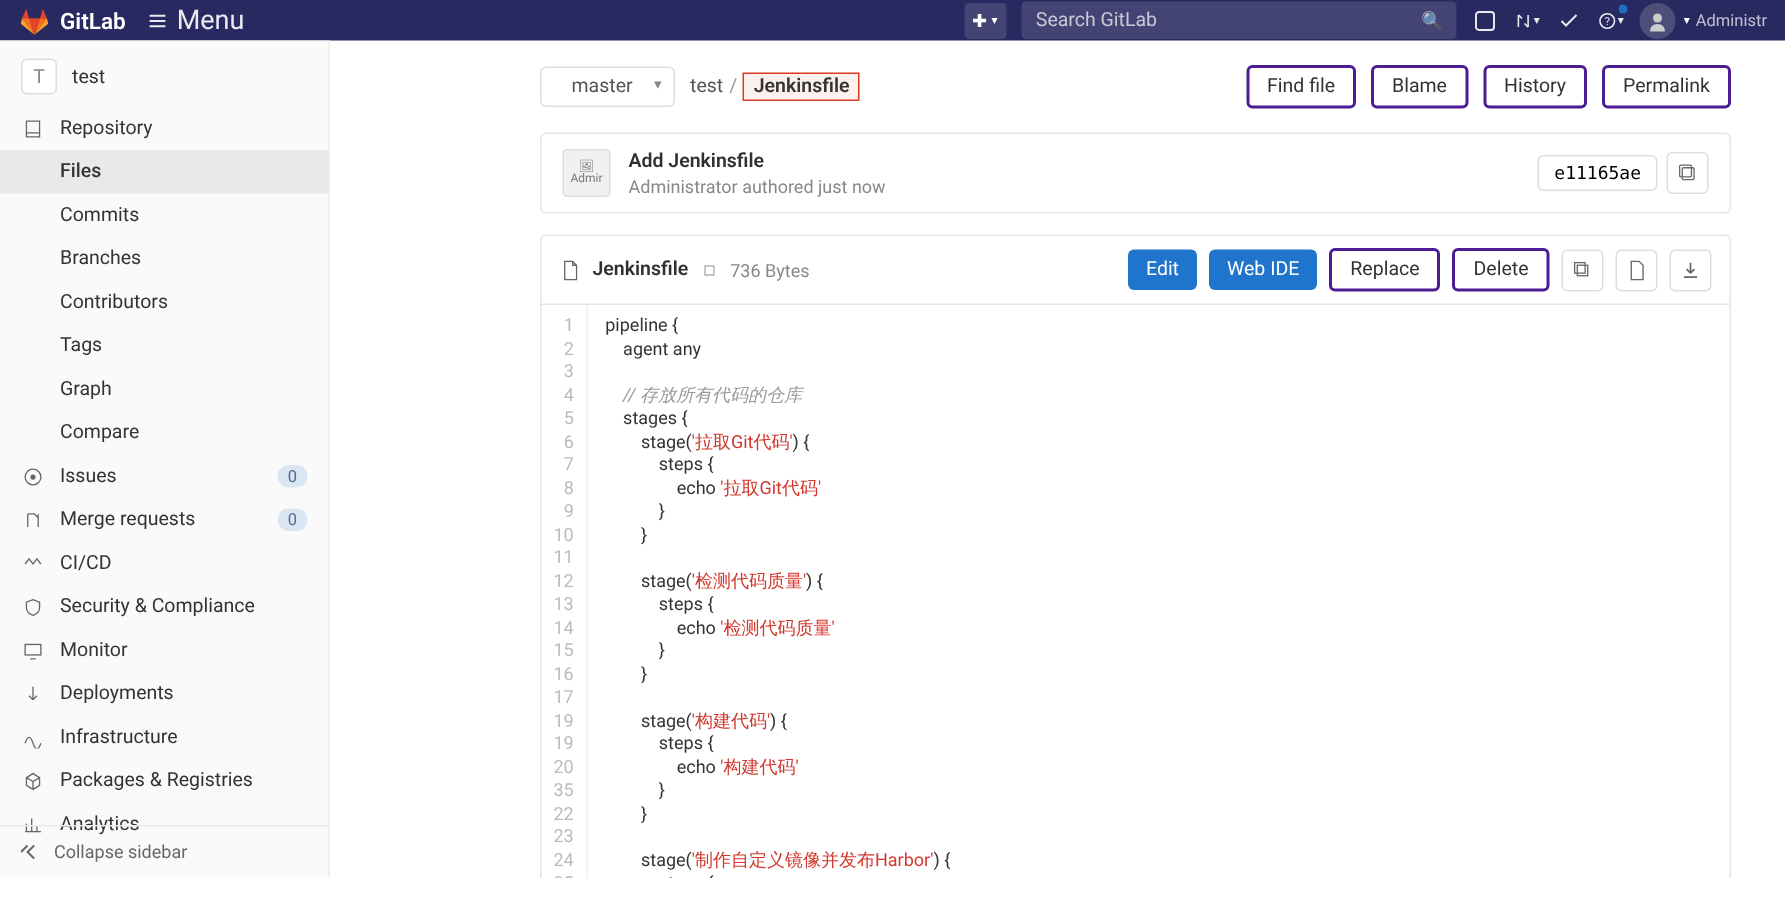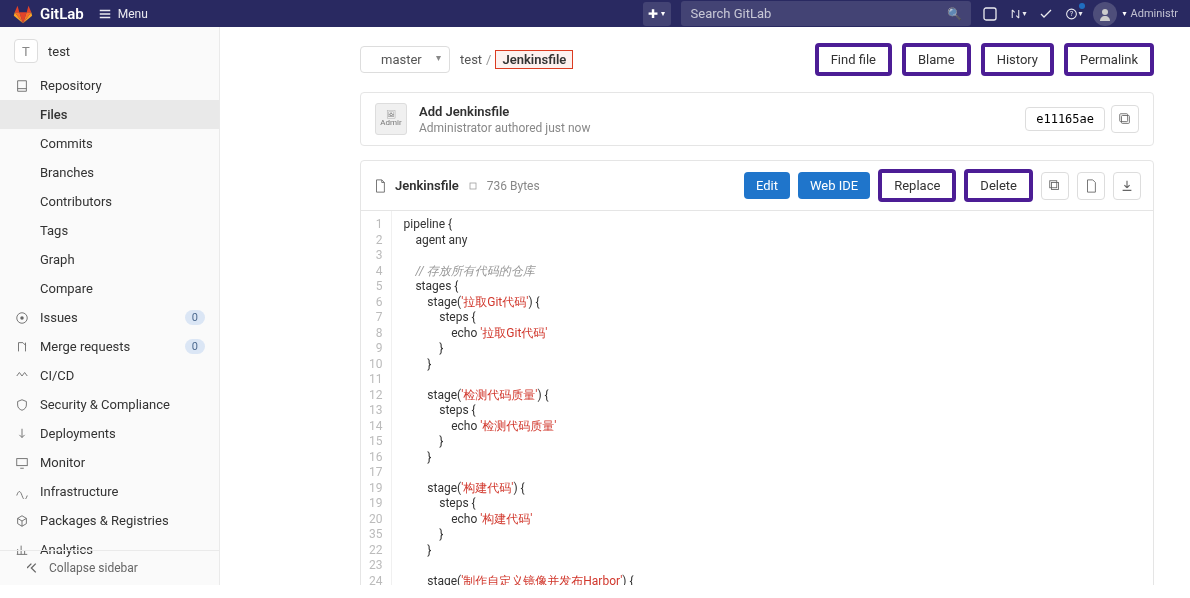--- a/index.html
+++ b/index.html
@@ -4,21 +4,21 @@
 <style>
 * { margin: 0; padding: 0; box-sizing: border-box; font-family: -apple-system, BlinkMacSystemFont, "Segoe UI", Roboto, sans-serif; }
 body { background: #fff; font-size: 13px; color: #333; }
 
 
 .topbar { background: #292961; color: #fff; height: 27px; display: flex; align-items: center; padding: 0 12px; }
 .topbar-left { display: flex; align-items: center; gap: 14px; }
 .logo { display: flex; align-items: center; gap: 6px; }
 .logo svg { width: 22px; height: 22px; }
 .brand { font-weight: 600; font-size: 15px; }
-.menu-toggle { display: flex; align-items: center; gap: 6px; cursor: pointer; font-size: 12px; opacity: .9; }
+.menu-toggle { display: flex; align-items: center; gap: 6px; cursor: pointer; font-size: 18px; opacity: .9; }
 .topbar-right { margin-left: auto; display: flex; align-items: center; gap: 10px; }
 .plus-btn { background: rgba(255,255,255,.12); color: #fff; border: none; width: 28px; height: 24px; border-radius: 3px; display: flex; align-items: center; justify-content: center; font-size: 12px; cursor: pointer; position: relative; }
 .plus-btn::after { content: "▾"; font-size: 8px; margin-left: 3px; }
 .search-wrap { position: relative; }
 .search { background: rgba(255,255,255,.12); border: none; color: #fff; padding: 5px 28px 5px 10px; border-radius: 3px; width: 290px; font-size: 13px; }
 .search::placeholder { color: rgba(255,255,255,.7); }
 .search-ico { position: absolute; right: 8px; top: 50%; transform: translateY(-50%); opacity: .8; font-size: 12px; }
 .top-ico { width: 18px; height: 18px; display: flex; align-items: center; justify-content: center; cursor: pointer; opacity: .9; position: relative; }
 .top-ico.badge::after { content: ""; position: absolute; top: -2px; right: -2px; width: 6px; height: 6px; background: #1f75cb; border-radius: 50%; }
 .avatar { width: 24px; height: 24px; border-radius: 50%; background: #4e4e7a; display: flex; align-items: center; justify-content: center; font-size: 10px; position: relative; }
@@ -31,33 +31,33 @@
 .proj { display: flex; align-items: center; gap: 10px; padding: 8px 14px; }
 .proj-av { width: 24px; height: 24px; background: #fff; border: 1px solid #ddd; border-radius: 4px; display: flex; align-items: center; justify-content: center; color: #888; }
 .proj-name { color: #333; }
 
 .nav-item { display: flex; align-items: center; gap: 10px; padding: 7px 14px; color: #333; cursor: pointer; font-size: 13px; }
 .nav-item .ico { width: 16px; display: flex; justify-content: center; color: #666; }
 .nav-item .badge { margin-left: auto; background: #dbe6f5; color: #4d6a8f; font-size: 11px; padding: 1px 7px; border-radius: 10px; }
 .sub { padding-left: 40px; }
 .sub.active { background: #e9e9e9; font-weight: 500; }
 
-.collapse { position: absolute; bottom: 0; left: 0; right: 0; padding: 10px 27px; border-top: 1px solid #eaeaea; display: flex; align-items: center; gap: 8px; color: #666; font-size: 12px; cursor: pointer; }
+.collapse { position: absolute; bottom: 0; left: 0; right: 0; padding: 10px 14px; border-top: 1px solid #eaeaea; display: flex; align-items: center; gap: 8px; color: #666; font-size: 12px; cursor: pointer; }
 
 .main { flex: 1; overflow-y: auto; padding: 0; background: #fff; }
 .content { padding: 16px 36px 40px 140px; }
 
 .top-row { display: flex; align-items: center; gap: 10px; margin-bottom: 16px; }
 .branch-sel { border: 1px solid #ddd; background: #fff; padding: 5px 24px 5px 20px; border-radius: 4px; font-size: 13px; color: #555; cursor: pointer; position: relative; min-width: 90px; text-align: left; }
 .branch-sel::after { content: "▾"; position: absolute; right: 8px; color: #888; font-size: 10px; }
 .crumbs { display: flex; align-items: center; gap: 4px; color: #555; font-size: 13px; }
 .crumbs .sep { color: #999; }
 .crumbs .file { border: 1.5px solid #db3b21; background: #fdf1ef; padding: 1px 6px; font-weight: 600; color: #333; }
 .top-row .spacer { flex: 1; }
-.btn { border: 4px solid #4c1d95; background: #fff; padding: 5px 12px; border-radius: 4px; font-size: 13px; color: #333; cursor: pointer; }
+.btn { border: 2px solid #4c1d95; background: #fff; padding: 5px 12px; border-radius: 4px; font-size: 13px; color: #333; cursor: pointer; }
 
 .commit-box { border: 1px solid #e5e5e5; border-radius: 4px; padding: 10px 14px; display: flex; align-items: center; gap: 12px; margin-bottom: 14px; }
 .commit-av { width: 32px; height: 32px; background: #f0f0f0; border: 1px solid #ddd; border-radius: 3px; display: flex; align-items: center; justify-content: center; font-size: 8px; color: #777; flex-direction: column; line-height: 1; }
 .commit-txt .title { font-weight: 600; color: #303030; font-size: 13px; margin-bottom: 2px; }
 .commit-txt .meta { font-size: 12px; color: #888; }
 .commit-sha-wrap { margin-left: auto; display: flex; align-items: center; gap: 6px; }
 .sha-btn { border: 1px solid #ddd; padding: 4px 10px; border-radius: 4px; font-family: monospace; font-size: 12px; background: #fff; cursor: pointer; }
 .copy-ico { border: 1px solid #ddd; width: 28px; height: 28px; border-radius: 4px; display: flex; align-items: center; justify-content: center; background: #fff; cursor: pointer; color: #666; }
 
 .file-box { border: 1px solid #e5e5e5; border-radius: 4px; }
@@ -211,33 +211,33 @@
           <span class="ico">
             <svg width="14" height="14" viewBox="0 0 16 16">
               <path fill="none" stroke="#666" d="M8 2l5 2v4c0 3-2 5-5 6-3-1-5-3-5-6V4z"></path>
             </svg>
           </span>
           <span>Security &amp; Compliance</span>
         </div>
         <div class="nav-item">
           <span class="ico">
             <svg width="14" height="14" viewBox="0 0 16 16">
-              <path fill="none" stroke="#666" d="M8 2v10m0 0l-3-3m3 3l3-3"></path>
-            </svg>
-          </span>
-          <span>Deployments</span>
-        </div>
-        <div class="nav-item">
-          <span class="ico">
-            <svg width="14" height="14" viewBox="0 0 16 16">
               <rect x="2" y="3" width="12" height="8" fill="none" stroke="#666"></rect>
               <path stroke="#666" d="M6 14h4"></path>
             </svg>
           </span>
           <span>Monitor</span>
+        </div>
+        <div class="nav-item">
+          <span class="ico">
+            <svg width="14" height="14" viewBox="0 0 16 16">
+              <path fill="none" stroke="#666" d="M8 2v10m0 0l-3-3m3 3l3-3"></path>
+            </svg>
+          </span>
+          <span>Deployments</span>
         </div>
         <div class="nav-item">
           <span class="ico">
             <svg width="14" height="14" viewBox="0 0 16 16">
               <path fill="none" stroke="#666" d="M2 12c2-6 4-6 6 0s4 6 6 0"></path>
             </svg>
           </span>
           <span>Infrastructure</span>
         </div>
         <div class="nav-item">

